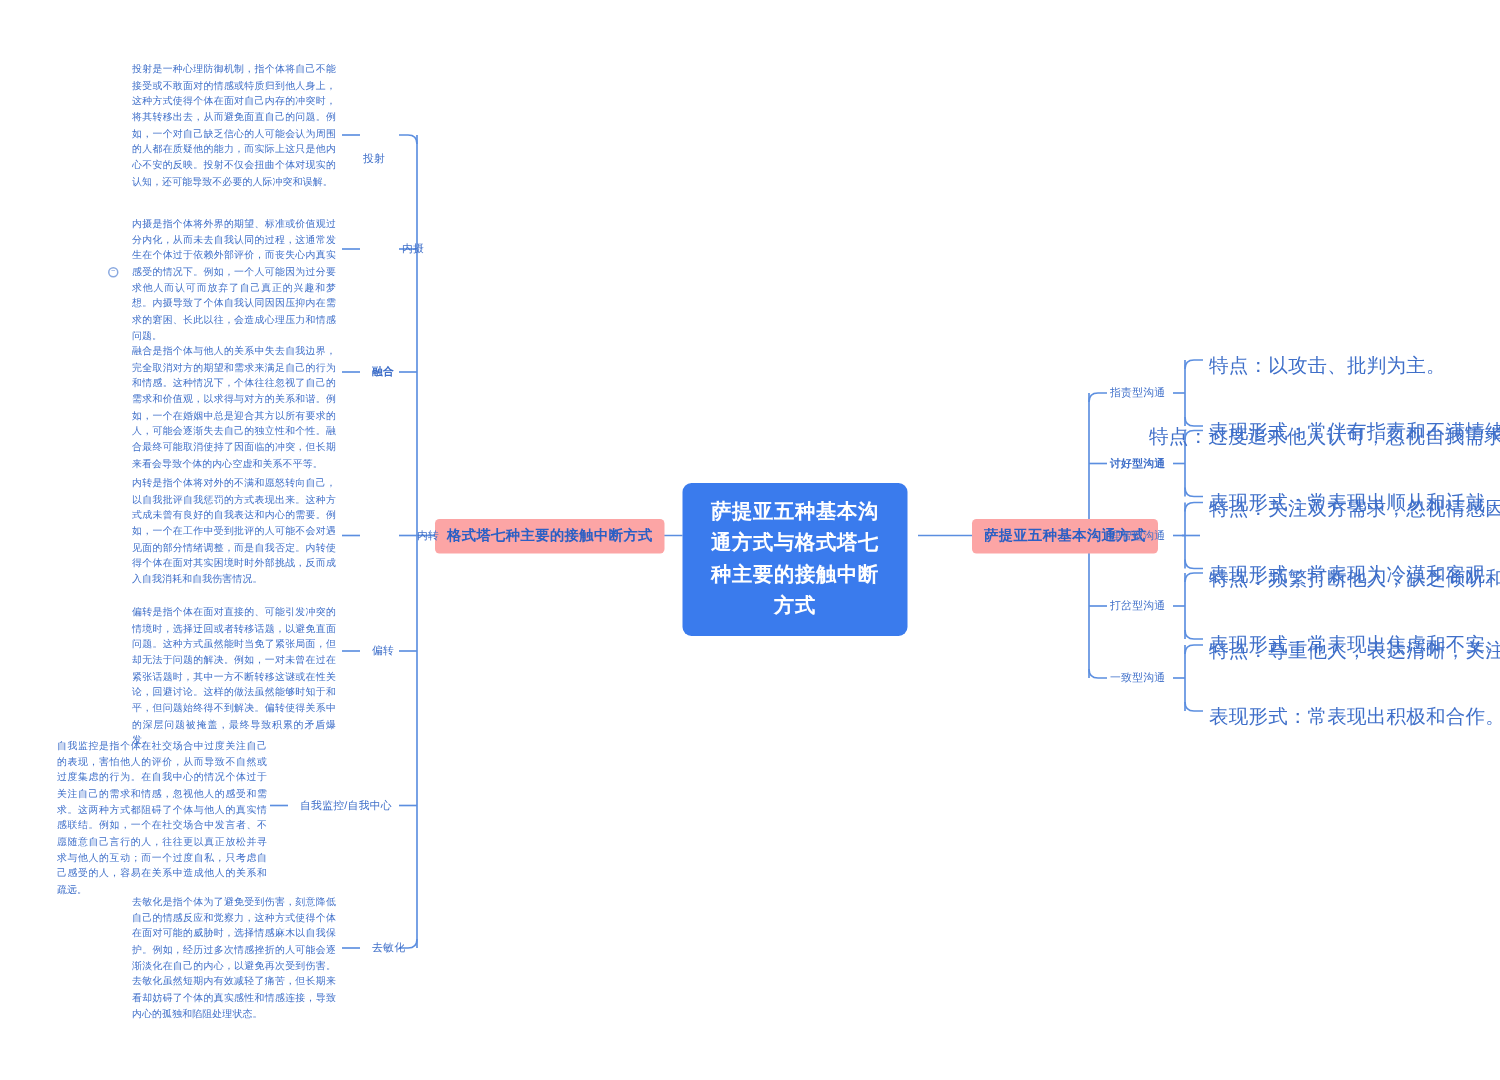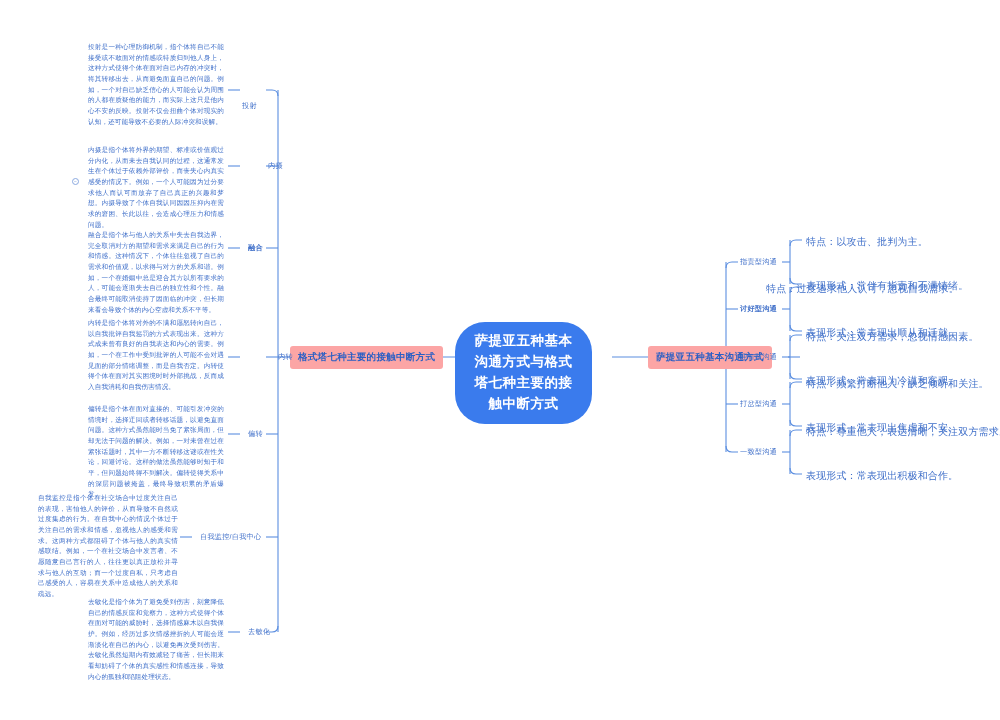--- a/index.html
+++ b/index.html
@@ -51,21 +51,21 @@
   .blabel {
     color: #3f6fc9;
     font-size: 7.2px;
     white-space: nowrap;
     letter-spacing: 0.2px;
   }
 
   
   .leaf {
     color: #3f6fc9;
-    font-size: 10px;
+    font-size: 13px;
     white-space: nowrap;
     letter-spacing: 0.15px;
   }
 
   
   .para {
     color: #3f6fc9;
     font-size: 6.6px;
     line-height: 1.62;
     text-align: justify;
@@ -145,21 +145,21 @@
       <path d="M 790 388 Q 790 382 796 382 L 802 382"></path>
       <path d="M 790 420 Q 790 426 796 426 L 802 426"></path>
 
       <path d="M 782 452 L 790 452"></path>
       <path d="M 790 430 L 790 474"></path>
       <path d="M 790 436 Q 790 430 796 430 L 802 430"></path>
       <path d="M 790 468 Q 790 474 796 474 L 802 474"></path>
     </g>
   </svg>
 
-  <div class="node root" style="left:455px; top:322px; width:137px;border-radius:30px;">萨提亚五种基本沟通方式与格式塔七种主要的接触中断方式</div>
+  <div class="node root" style="left:455px; top:322px; width:150px;">萨提亚五种基本沟通方式与格式塔七种主要的接触中断方式</div>
 
   <div class="node topic" style="left:290px; top:346px;">格式塔七种主要的接触中断方式</div>
 
   <div class="node topic" style="left:648px; top:346px;">萨提亚五种基本沟通方式</div>
 
   <div class="node blabel" style="left:242px; top:85px;margin-top:16px;">投射</div>
   <div class="node blabel" style="left:248px; top:161px;margin-left:20px;">内摄</div>
   <div class="node blabel" style="left:248px; top:243px;font-weight:bold;">融合</div>
   <div class="node blabel" style="left:248px; top:352px;padding-left:30px;">内转</div>
   <div class="node blabel" style="left:248px; top:429px;">偏转</div>

